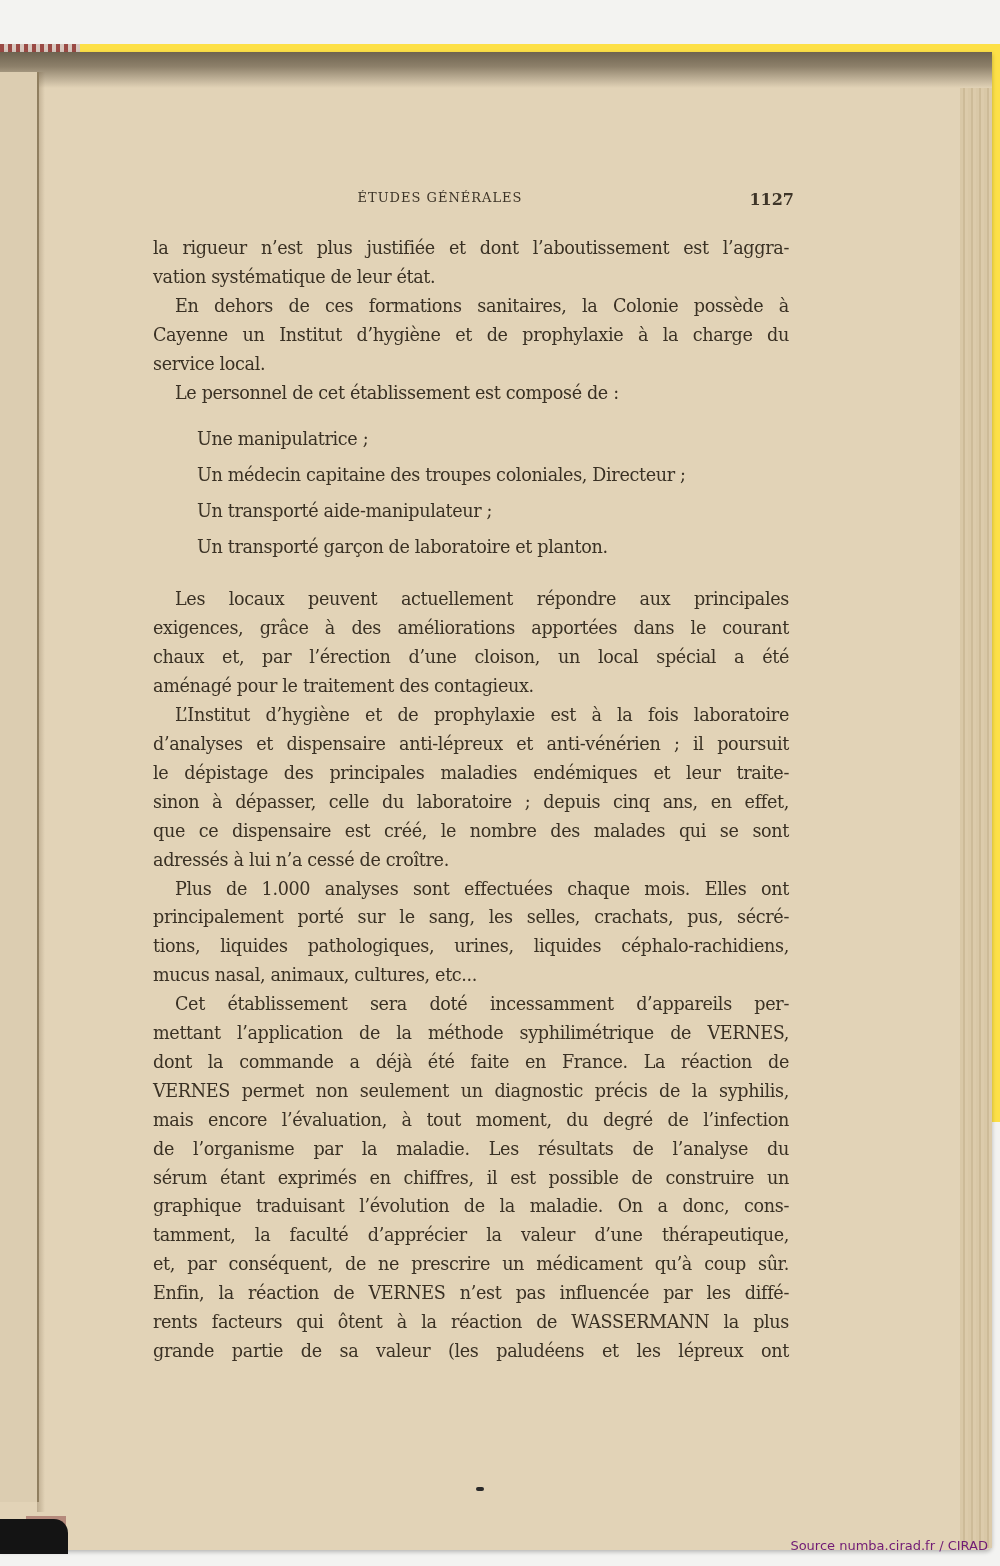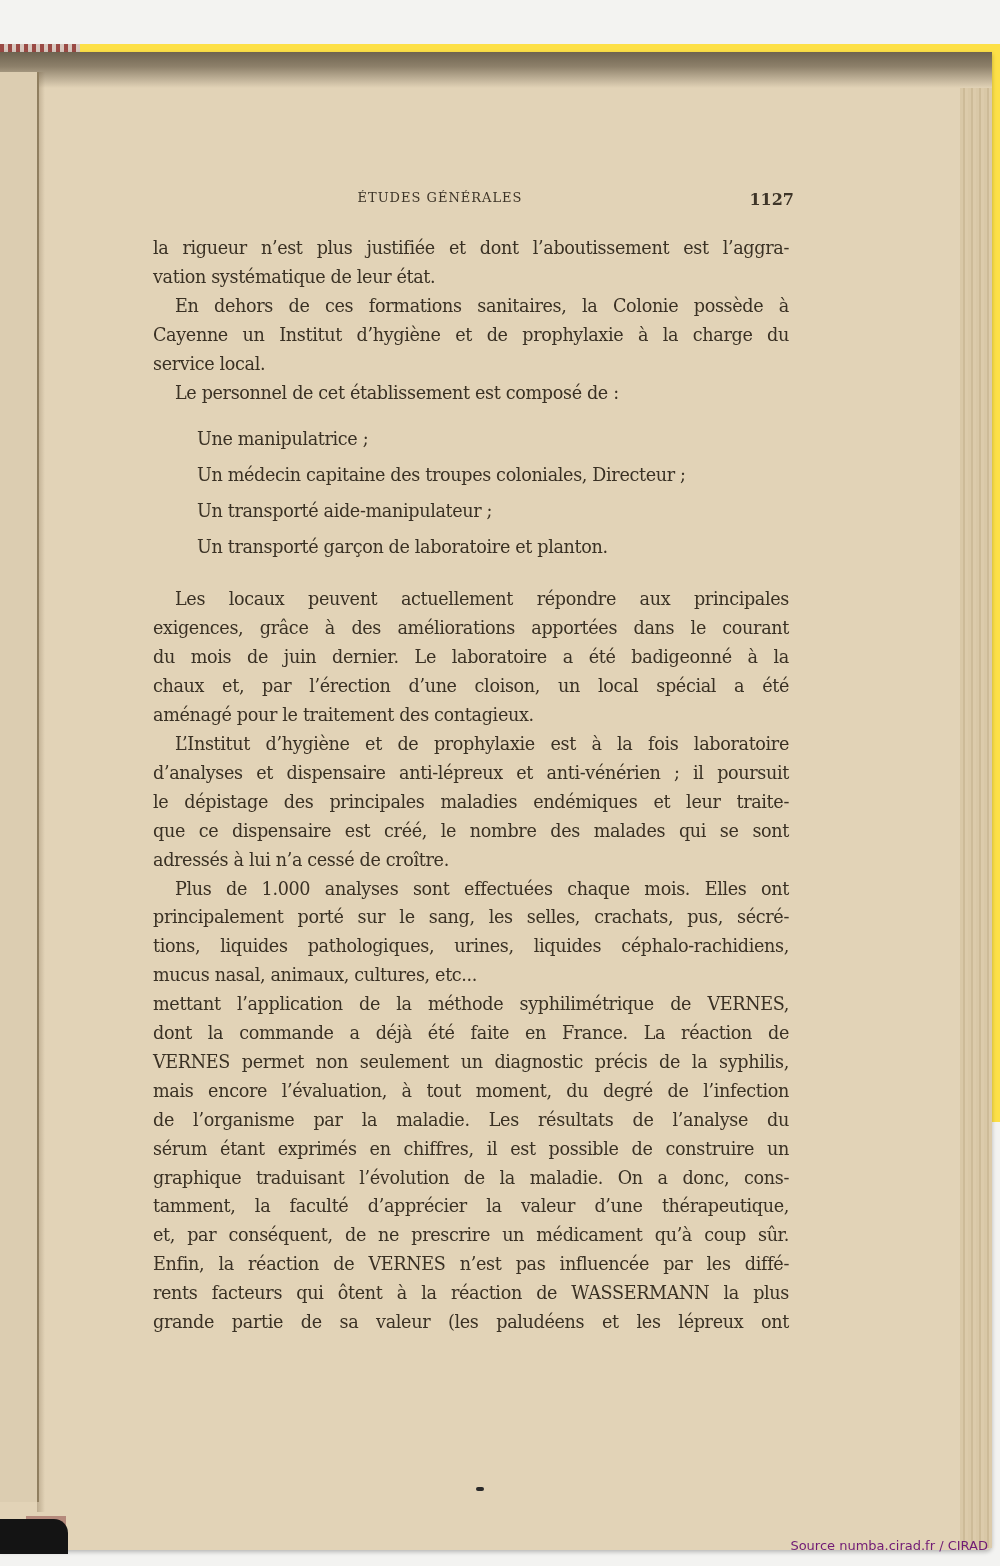--- a/index.html
+++ b/index.html
@@ -119,38 +119,39 @@
     <div class="list">
       <span class="item">Une manipulatrice ;</span>
       <span class="item">Un médecin capitaine des troupes coloniales, Directeur ;</span>
       <span class="item">Un transporté aide-manipulateur ;</span>
       <span class="item">Un transporté garçon de laboratoire et planton.</span>
     </div>
 
     <p>
       <span class="line indent">Les locaux peuvent actuellement répondre aux principales</span>
       <span class="line">exigences, grâce à des améliorations apportées dans le courant</span>
-      <span class="line">du mois de juin dernier. Le laboratoire a été badigeonné à la</span>
       <span class="line">chaux et, par l’érection d’une cloison, un local spécial a été</span>
       <span class="line last">aménagé pour le traitement des contagieux.</span>
     </p>
     <p>
       <span class="line indent">L’Institut d’hygiène et de prophylaxie est à la fois laboratoire</span>
       <span class="line">d’analyses et dispensaire anti-lépreux et anti-vénérien ; il poursuit</span>
       <span class="line">le dépistage des principales maladies endémiques et leur traite-</span>
+      <span class="line">sinon à dépasser, celle du laboratoire ; depuis cinq ans, en effet,</span>
       <span class="line">que ce dispensaire est créé, le nombre des malades qui se sont</span>
       <span class="line last">adressés à lui n’a cessé de croître.</span>
     </p>
     <p>
       <span class="line indent">Plus de 1.000 analyses sont effectuées chaque mois. Elles ont</span>
       <span class="line">principalement porté sur le sang, les selles, crachats, pus, sécré-</span>
       <span class="line">tions, liquides pathologiques, urines, liquides céphalo-rachidiens,</span>
       <span class="line last">mucus nasal, animaux, cultures, etc...</span>
     </p>
     <p>
+      <span class="line indent">Cet établissement sera doté incessamment d’appareils per-</span>
       <span class="line">mettant l’application de la méthode syphilimétrique de VERNES,</span>
       <span class="line">dont la commande a déjà été faite en France. La réaction de</span>
       <span class="line">VERNES permet non seulement un diagnostic précis de la syphilis,</span>
       <span class="line">mais encore l’évaluation, à tout moment, du degré de l’infection</span>
       <span class="line">de l’organisme par la maladie. Les résultats de l’analyse du</span>
       <span class="line">sérum étant exprimés en chiffres, il est possible de construire un</span>
       <span class="line">graphique traduisant l’évolution de la maladie. On a donc, cons-</span>
       <span class="line">tamment, la faculté d’apprécier la valeur d’une thérapeutique,</span>
       <span class="line">et, par conséquent, de ne prescrire un médicament qu’à coup sûr.</span>
       <span class="line">Enfin, la réaction de VERNES n’est pas influencée par les diffé-</span>

